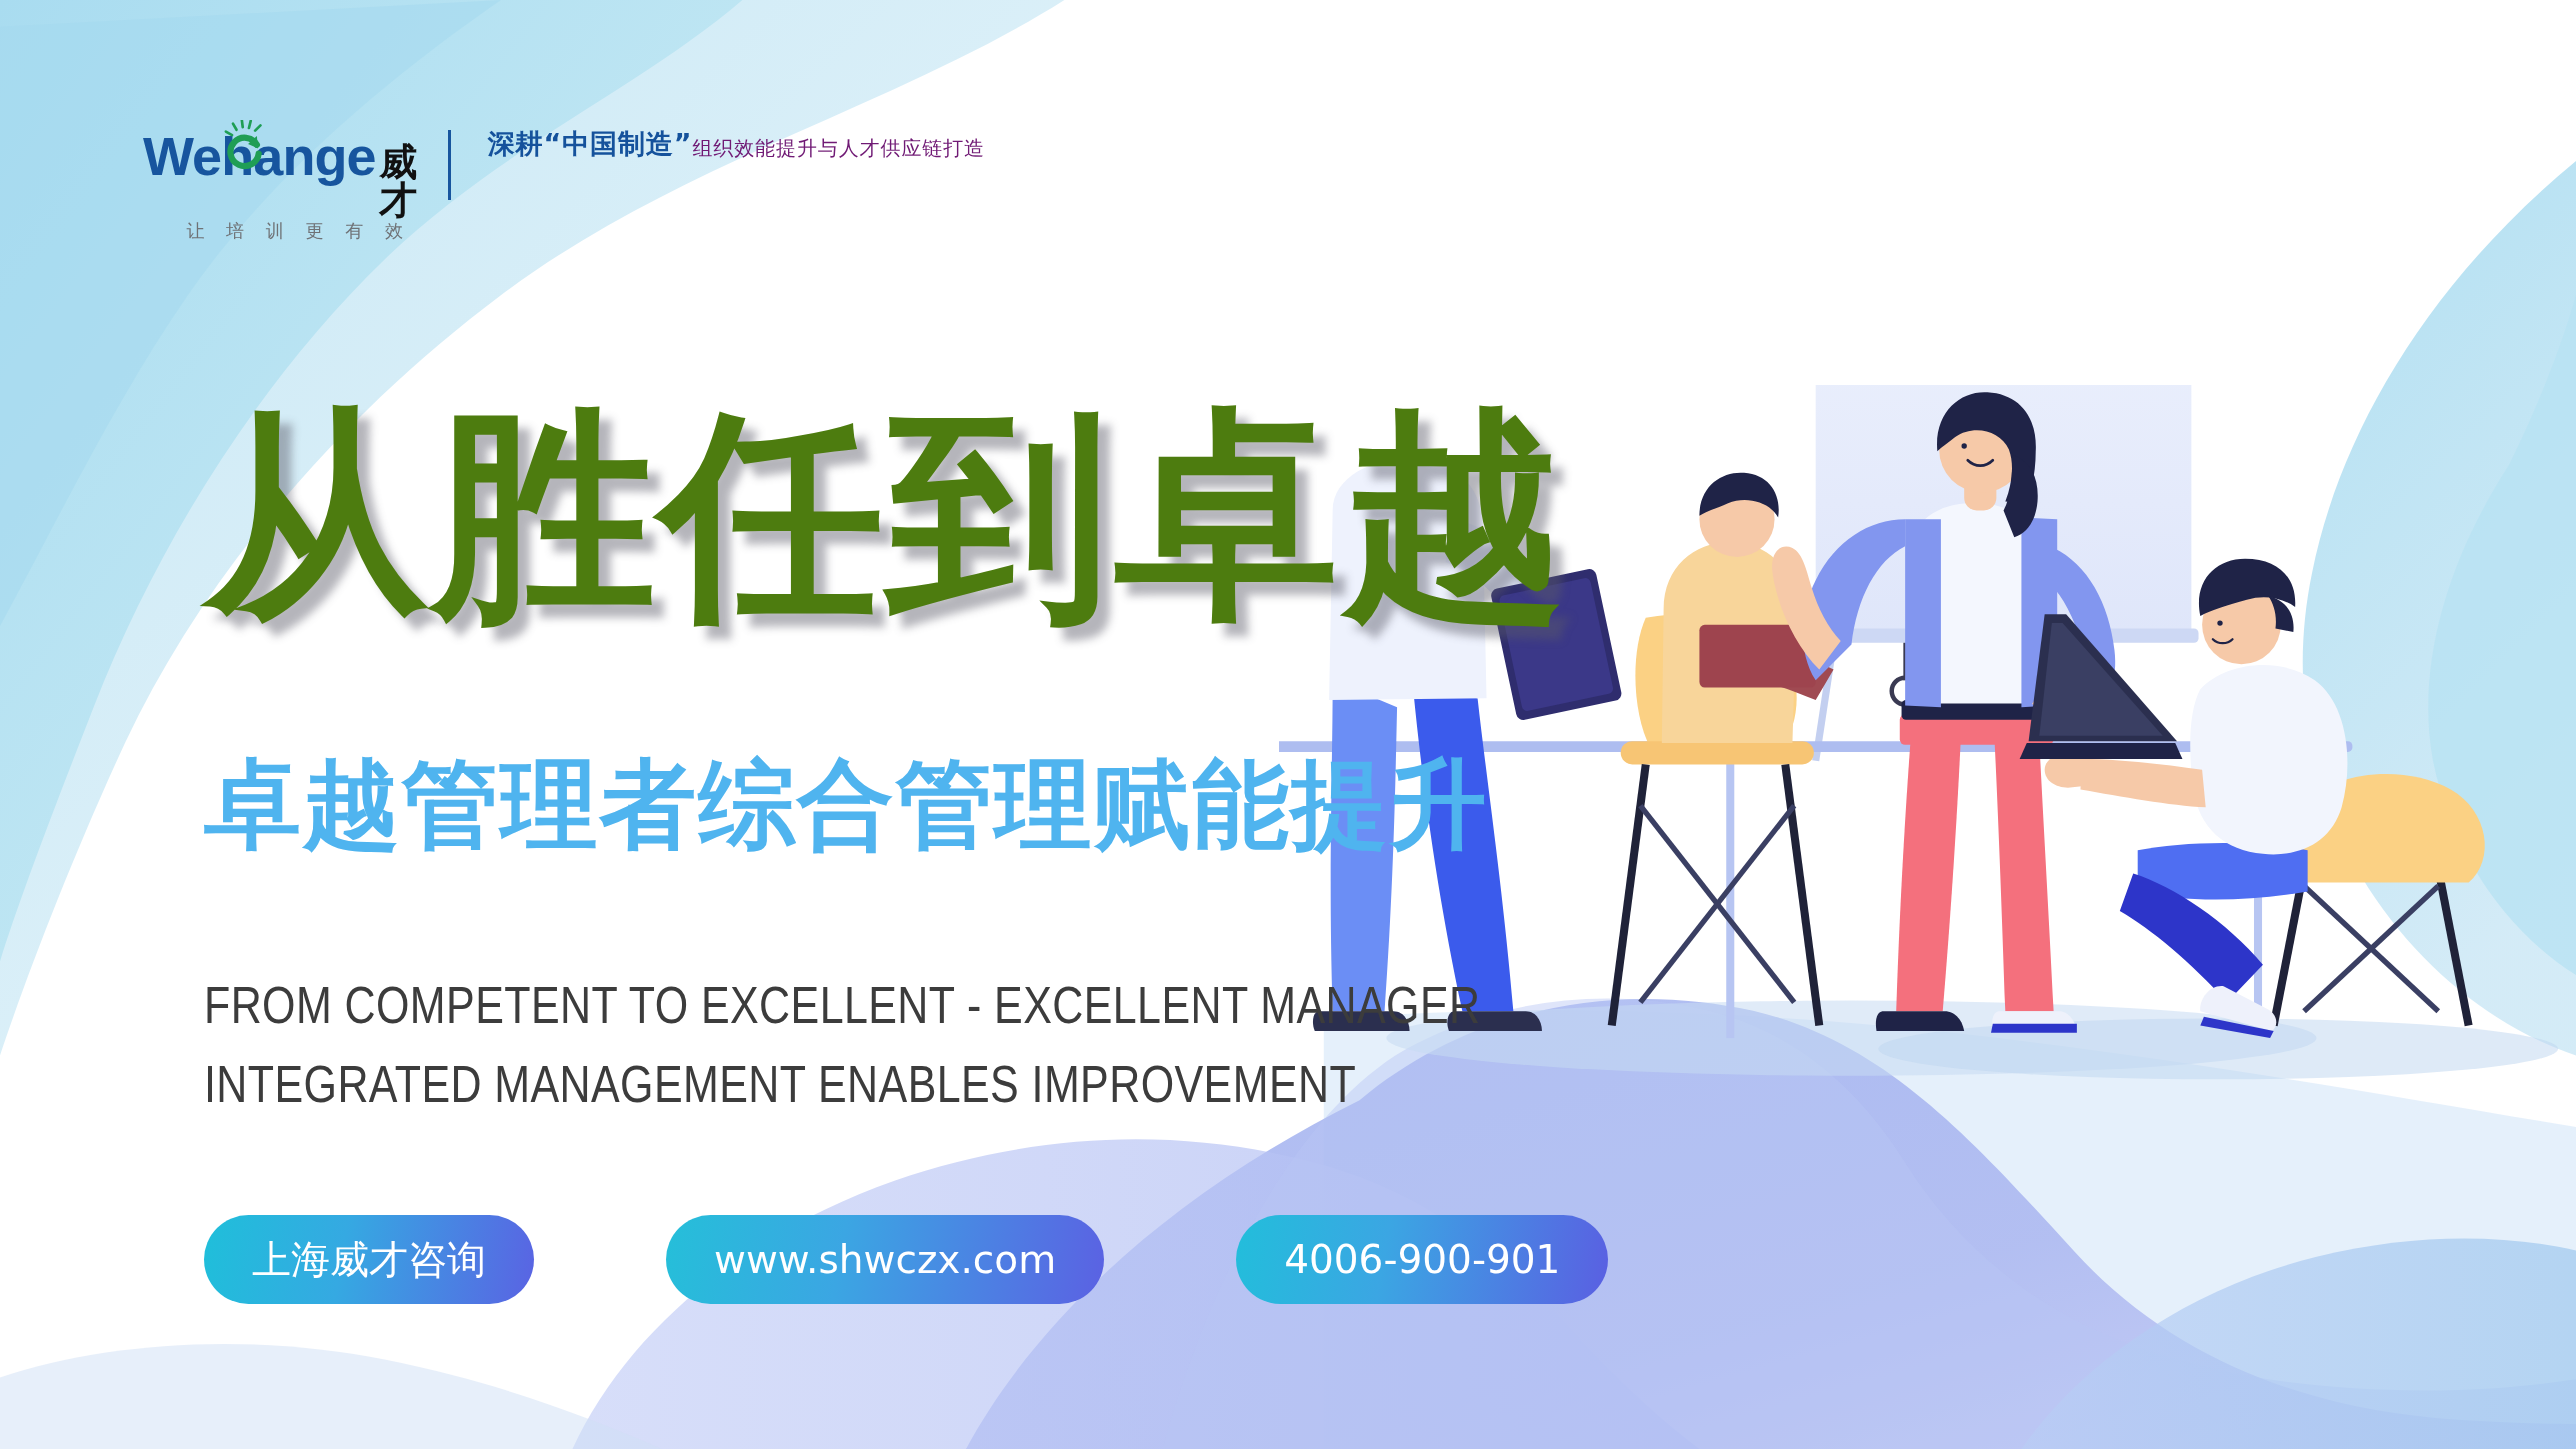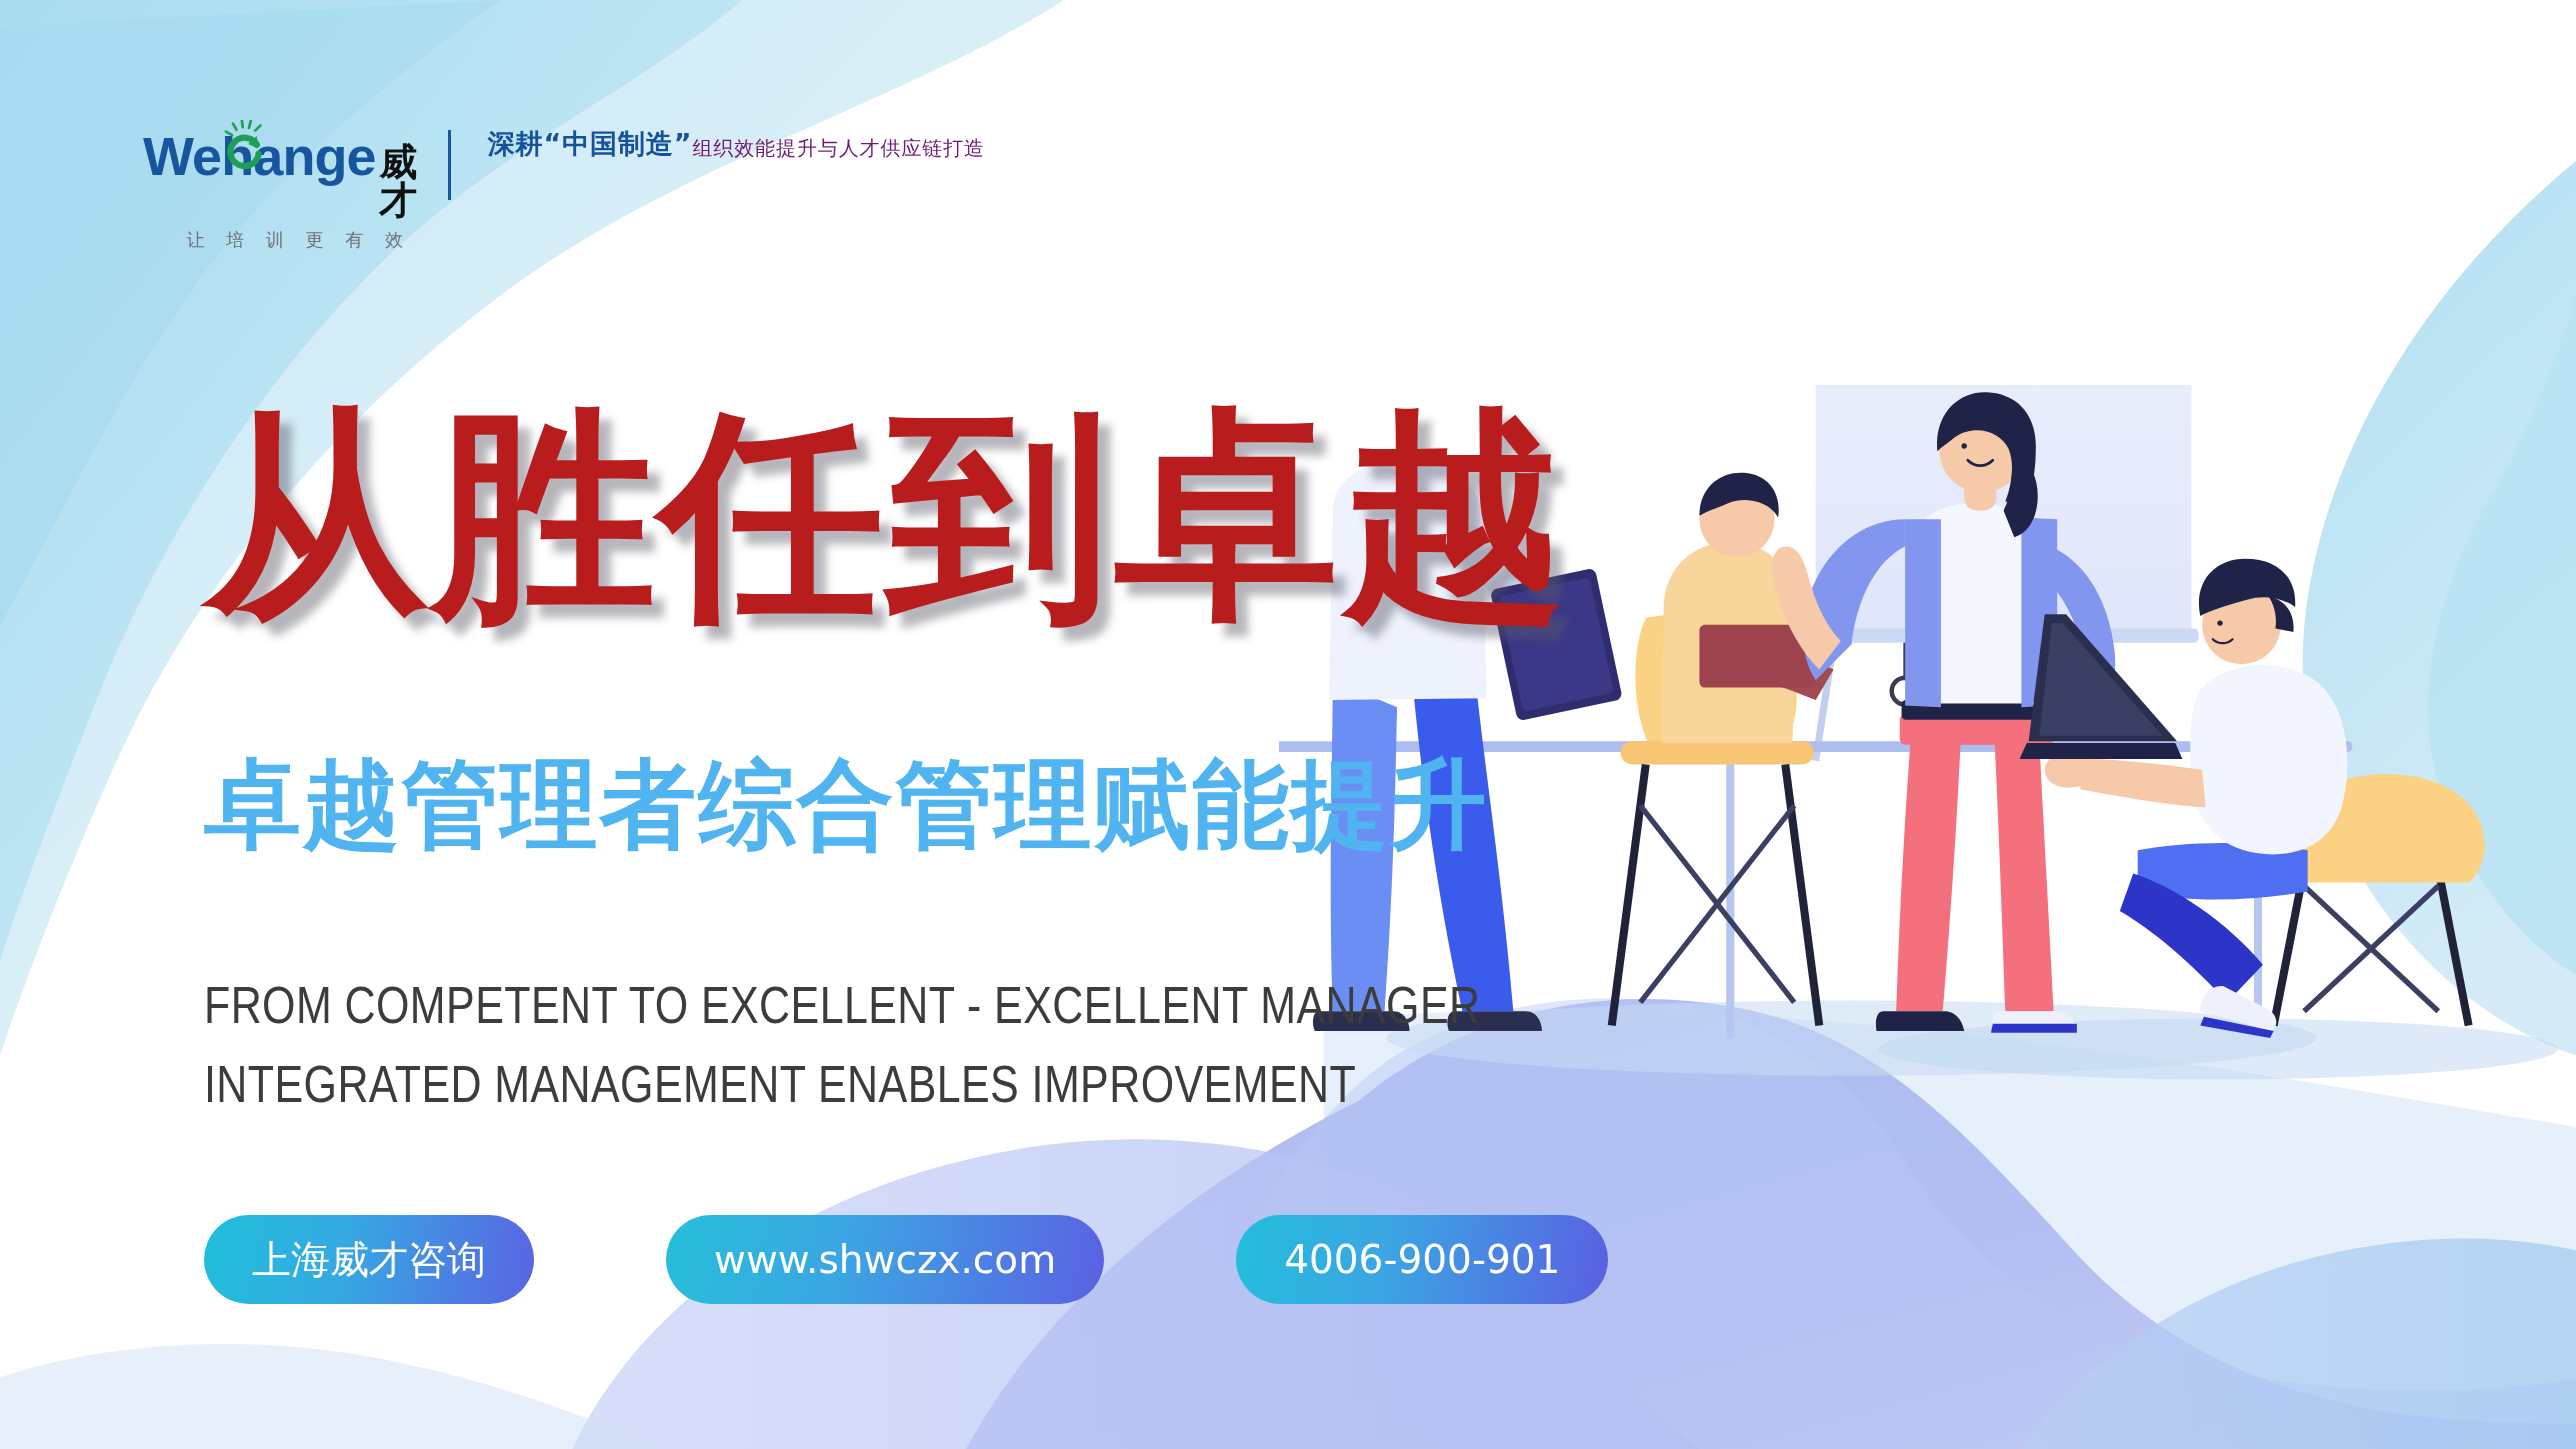--- a/index.html
+++ b/index.html
@@ -15,36 +15,36 @@
   .bg-layer { position:absolute; inset:0; width:100%; height:100%; pointer-events:none; }
 
   
   .header { position:absolute; left:143px; top:125px; display:flex; align-items:flex-start; z-index:40;gap:12px; }
   .logo-block { display:flex; flex-direction:column; width:268px; }
   .logo-word { display:flex; align-items:baseline; font-size:54px; font-weight:bold; letter-spacing:-0.9px; line-height:1; }
   .lw-navy { color:#17559e; font-family:"Liberation Sans",sans-serif; font-weight:bold; }
   .lw-cn { color:#111111; font-size:38px; font-weight:bold; margin-left:3.6px; font-family:Liberation Sans, sans-serif; }
   .logo-cmark { position:relative; display:inline-block; width:41px; height:50px; }
   .logo-cmark svg { position:absolute; left:0; top:-5.4px; }
-  .logo-sub { text-align:right; color:#6f7276; font-size:18px; letter-spacing:8px; margin-top:9px; font-family:"DejaVu Sans",sans-serif; }
+  .logo-sub { text-align:right; color:#6f7276; font-size:18px; letter-spacing:8px; font-family:"DejaVu Sans",sans-serif; }
 
   .logo-divider { width:2.7px; background:#17559e; height:70px; margin:5.4px 25px 0 25px; }
 
   .tagline { display:flex; flex-direction:row; justify-content:flex-start; padding-top:1.8px; }
   .tag-main { color:#15529c; font-size:27px; font-weight:bold; letter-spacing:0.9px; font-family:"DejaVu Sans",sans-serif; line-height:1.25; }
   .tag-sub  { color:#701a75; font-size:20px; letter-spacing:0.9px; font-family:"DejaVu Sans",sans-serif; margin-top:9px; line-height:1.2; }
 
   
   .headline {
     position:absolute; left:204px; top:404px; z-index:35;
     font-family:"DejaVu Sans",sans-serif;
     font-weight:bold;
     font-size:224px;
     line-height:1;
-    color:#b91c1c;
+    color:#4d7c0f;
     letter-spacing:3.6px;
     white-space:nowrap;
     text-shadow: 12.5px 12.5px 9px rgba(90,90,105,0.45);
   }
   .subhead {
     position:absolute; left:204px; top:756px; z-index:35;
     font-family:"DejaVu Sans",sans-serif;
     font-weight:bold;
     font-size:97px;
     line-height:1;

